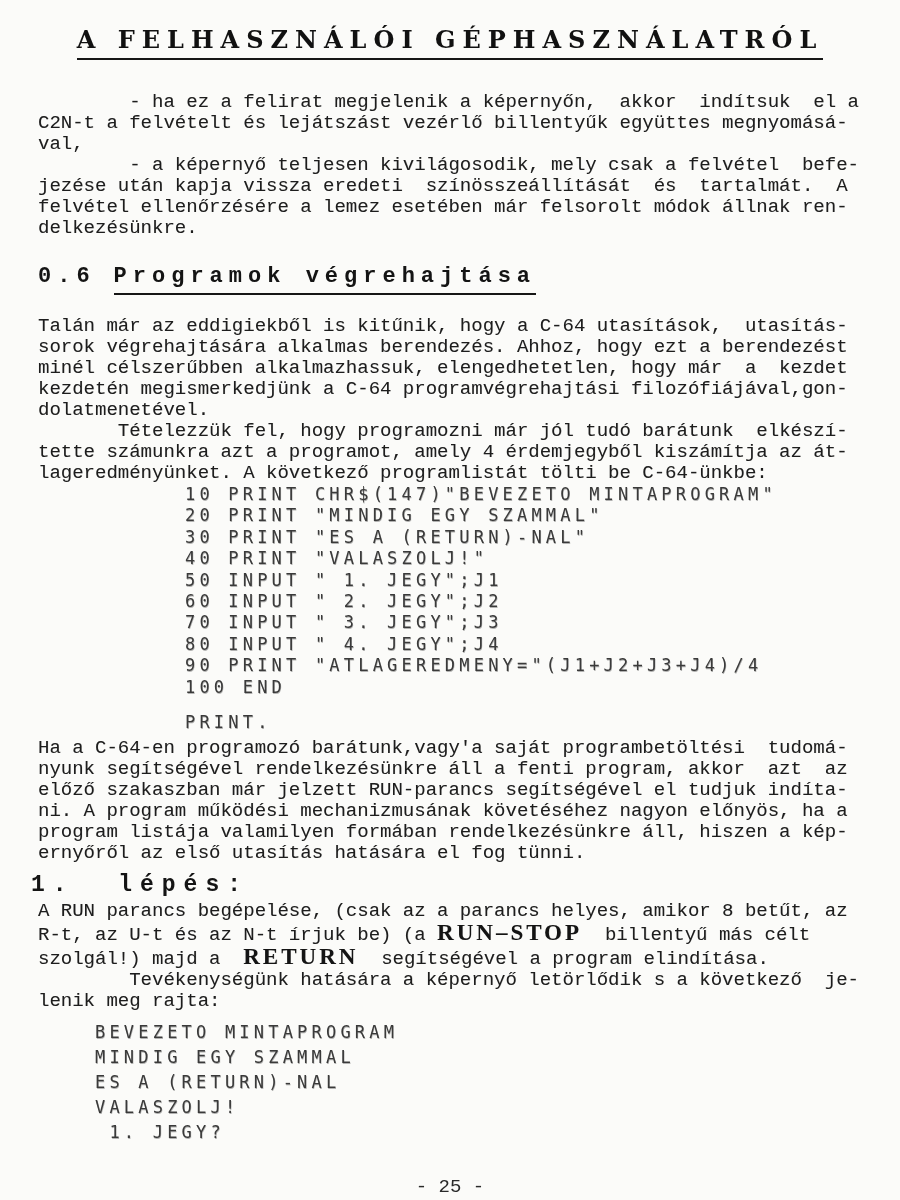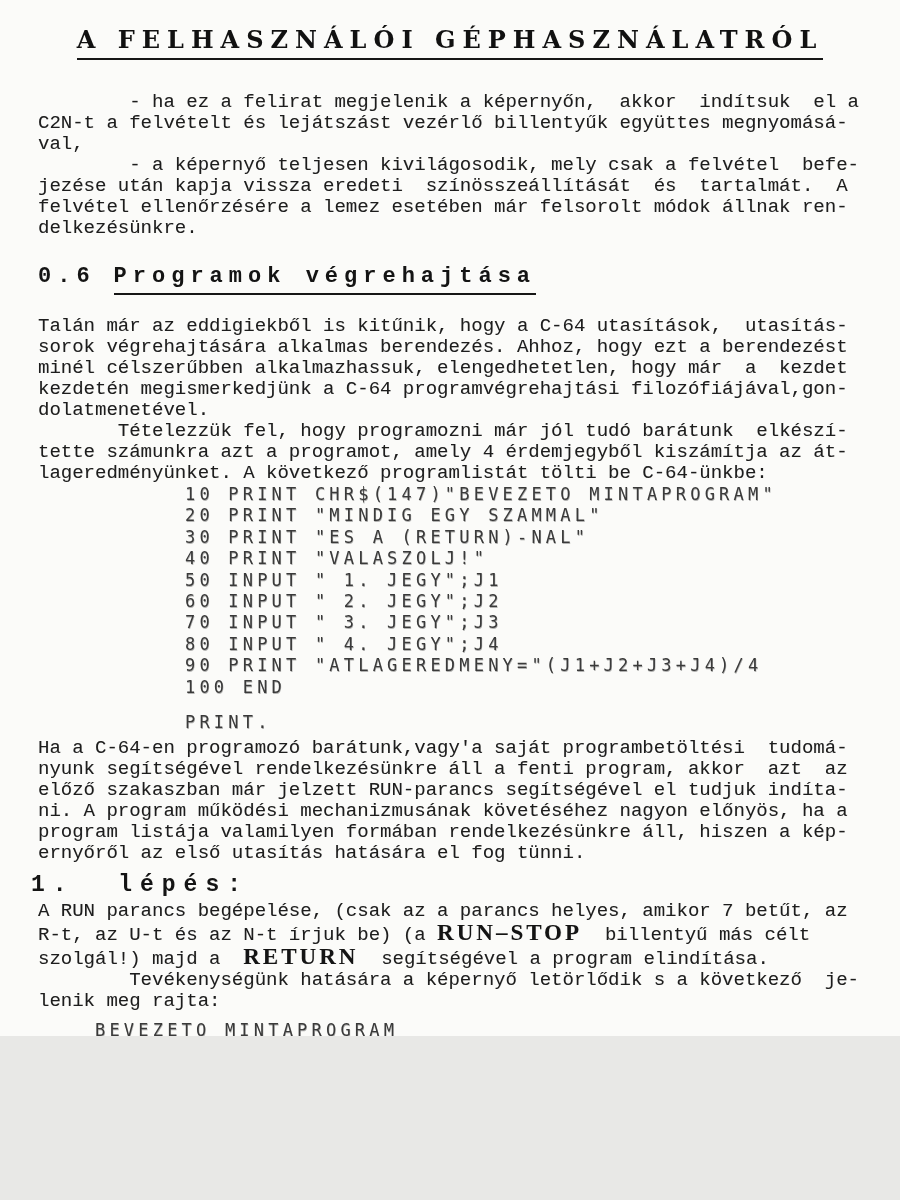--- a/index.html
+++ b/index.html
@@ -3,21 +3,21 @@
 <meta charset="utf-8">
 <style>
   html, body {
     margin: 0;
     padding: 0;
     background: #e8e8e6;
   }
   .page {
     position: relative;
     width: 900px;
-    height: 1036px;
+    height: 1200px;
     margin: 0 auto;
     background: #fbfbf9;
     color: #1d1d1d;
     overflow: hidden;
   }
   
   .body-text {
     position: absolute;
     left: 38px;
     margin: 0;
@@ -35,21 +35,21 @@
     margin: 0;
     font-family: "DejaVu Sans Mono", monospace;
     font-size: 17px;
     line-height: 21.4px;
     letter-spacing: 4.2px;
     white-space: pre;
     color: #3a3a3a;
     text-shadow: 0.5px 0.5px 0 rgba(70,70,70,0.4);
   }
   .listing-text.output {
-    line-height: 20px;
+    line-height: 25px;
   }
   .page-title {
     position: absolute;
     top: 26px;
     left: 0;
     right: 0;
     margin: 0;
     text-align: center;
     font-family: "DejaVu Serif", serif;
     font-weight: bold;
@@ -160,21 +160,21 @@
 
   <pre class="body-text after-list">Ha a C-64-en programozó barátunk,vagy'a saját programbetöltési  tudomá-
 nyunk segítségével rendelkezésünkre áll a fenti program, akkor  azt  az
 előző szakaszban már jelzett RUN-parancs segítségével el tudjuk indíta-
 ni. A program működési mechanizmusának követéséhez nagyon előnyös, ha a
 program listája valamilyen formában rendelkezésünkre áll, hiszen a kép-
 ernyőről az első utasítás hatására el fog tünni.</pre>
 
   <h3 class="step-heading">1.  lépés:</h3>
 
-  <div class="body-text step-para"><span>A RUN parancs begépelése, (csak az a parancs helyes, amikor 7 betűt, az
+  <div class="body-text step-para"><span>A RUN parancs begépelése, (csak az a parancs helyes, amikor 8 betűt, az
 R-t, az U-t és az N-t írjuk be) (a </span><span class="keyword">RUN–STOP</span><span>  billentyű más célt
 szolgál!) majd a  </span><span class="keyword">RETURN</span><span>  segítségével a program elindítása.
         Tevékenységünk hatására a képernyő letörlődik s a következő  je-
 lenik meg rajta:</span></div>
 
   <pre class="listing-text output screen-out">BEVEZETO MINTAPROGRAM
 MINDIG EGY SZAMMAL
 ES A (RETURN)-NAL
 VALASZOLJ!
  1. JEGY?</pre>

